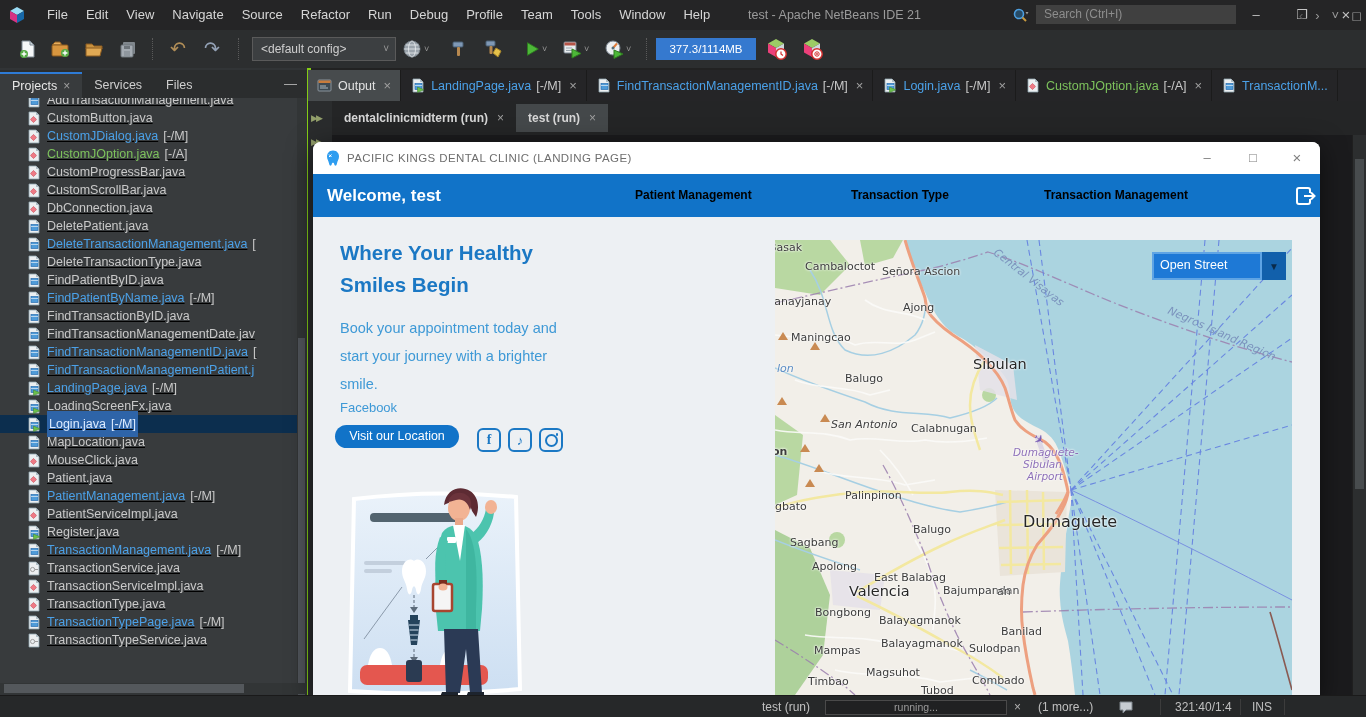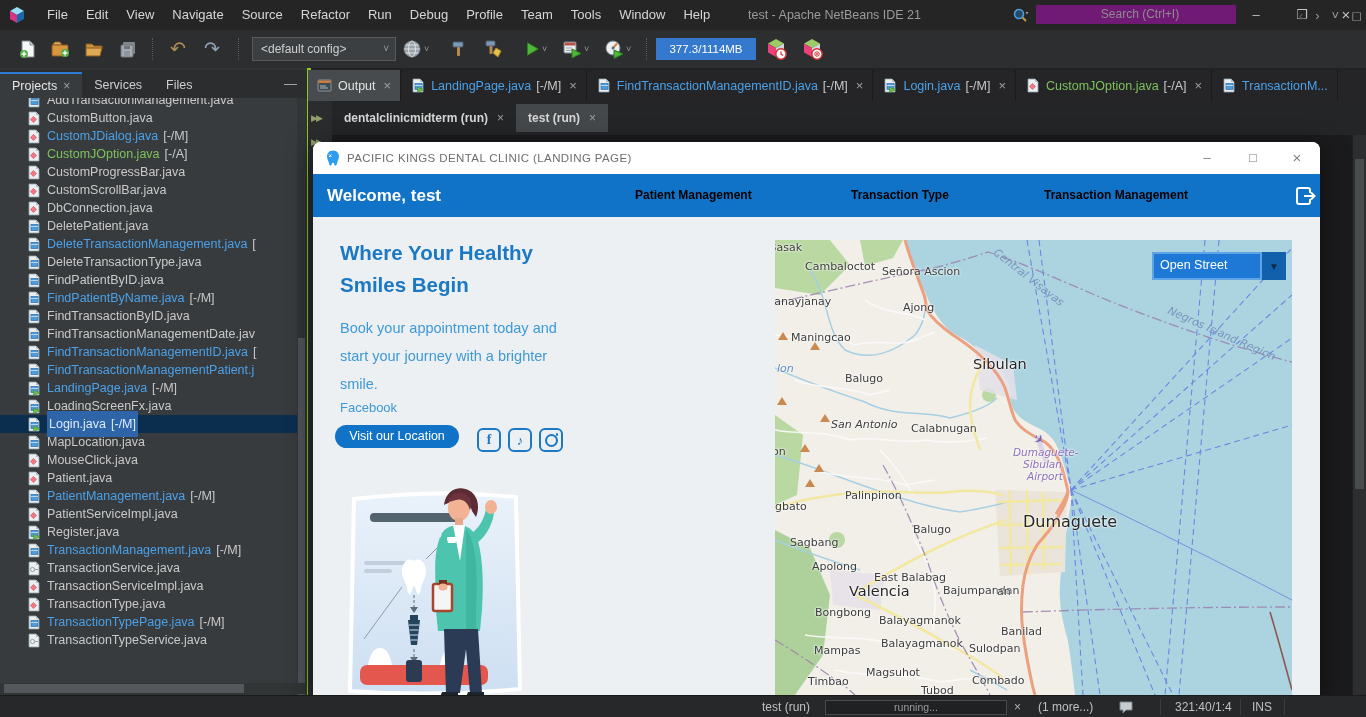--- a/index.html
+++ b/index.html
@@ -5,22 +5,22 @@
   html,body{margin:0;padding:0;background:#1a1a1a;}
   #root{position:relative;width:1366px;height:717px;overflow:hidden;background:#262626;
         font-family:"Liberation Sans",sans-serif;cursor:default;-webkit-user-select:none;user-select:none;}
   
   #titlebar{position:absolute;left:0;top:0;width:1366px;height:30px;background:#252526;display:flex;align-items:center;}
   #nb-logo{margin-left:8px;width:18px;height:18px;flex:0 0 auto;}
   #menu-items{display:flex;margin-left:12px;}
   .menu-item{color:#d6d6d6;font-size:13px;line-height:30px;padding:0 9px;}
   #win-title{position:absolute;left:748px;top:0;line-height:30px;font-size:12.5px;color:#9b9b9b;}
   #search-icon{position:absolute;left:1012px;top:7px;}
-  #searchbox{position:absolute;left:1036px;top:5px;width:192px;height:19px;background:#701a75;
-             color:#8d8d8d;font-size:12px;line-height:19px;padding-left:8px;text-align:center;}
+  #searchbox{position:absolute;left:1036px;top:5px;width:192px;height:19px;background:#404040;
+             color:#8d8d8d;font-size:12px;line-height:19px;padding-left:8px;}
   .winbtn{position:absolute;top:0;width:40px;height:30px;color:#c4c4c4;font-size:13px;text-align:center;line-height:30px;}
   
   #toolbar{position:absolute;left:0;top:30px;width:1366px;height:38px;background:#2c2e2f;border-bottom:2px solid #222;}
   .tbtn{position:absolute;top:7px;width:24px;height:24px;display:flex;align-items:center;justify-content:center;}
   .tsep{position:absolute;top:8px;width:1px;height:22px;border-left:1px dotted #5a5a5a;}
   .tcaret{position:absolute;top:14px;font-size:9px;color:#9a9a9a;}
   #config-select{position:absolute;left:252px;top:7px;width:134px;height:22px;background:#3c3f41;border:1px solid #5a5a5a;
                  color:#cfcfcf;font-size:12px;line-height:22px;padding-left:8px;}
   #config-caret{position:absolute;right:6px;top:0;color:#9a9a9a;font-size:10px;}
   .glyphbtn{font-size:19px;line-height:22px;}
@@ -28,21 +28,21 @@
           font-size:11.5px;line-height:22px;text-align:center;}
   
   #sidebar{position:absolute;left:0;top:68px;width:307px;height:627px;background:#313436;border-right:4px solid #84cc16;}
   #side-tabbar{position:absolute;left:0;top:2px;width:100%;height:28px;background:#2b2d2e;display:flex;align-items:flex-end;}
   .stab{height:26px;line-height:25px;font-size:12.5px;color:#cfcfcf;padding:0 12px;display:flex;align-items:center;gap:6px;}
   .stab.active{background:#383b3d;border-top:2px solid #2e7bd6;color:#e6e6e6;height:24px;}
   .stab .x{color:#9f9f9f;font-size:12px;}
   #side-min{position:absolute;right:10px;top:8px;color:#b5b5b5;font-size:13px;}
   #treewrap{position:absolute;left:0;top:30px;width:306px;height:585px;background:#383b3d;overflow:hidden;}
   #tree{position:absolute;left:0;top:-7px;width:100%;}
-  .trow{height:18px;display:flex;align-items:center;padding-left:26px;font-size:12.5px;white-space:nowrap;}
+  .trow{height:18px;display:flex;align-items:center;padding-left:26px;font-size:12.5px;white-space:nowrap;text-decoration:underline;}
   .trow.sel{background:#0c2e4e;}
   .ticon{width:15px;height:15px;margin-right:6px;flex:0 0 auto;}
   .c-def{color:#c9c9c9}.c-mod{color:#4ba1e8}.c-new{color:#7dc25c}
   .tsfx{color:#c9c9c9;margin-left:5px;}
   .trow.sel .hl{background:#2e64a8;padding:6px 2px;}
   .trow.sel .hl .c-mod,.trow.sel .hl .tsfx{color:#dcebff;}
   #side-vscroll{position:absolute;right:1px;top:30px;width:9px;height:585px;background:#323536;}
   #side-vthumb{position:absolute;left:1px;top:240px;width:7px;height:370px;background:#50545a;}
   #side-hscroll{position:absolute;left:0;top:615px;width:306px;height:11px;background:#323536;}
   #side-hthumb{position:absolute;left:4px;top:1px;width:240px;height:9px;background:#54585c;}
@@ -823,21 +823,21 @@
           <span class="ml" style="left: 30px; top: 20px;">Cambaloctot</span>
           <span class="ml" style="left: 107px; top: 25px;">Señora Ascion</span>
           <span class="ml" style="left: -4px; top: 55px;">Janayjanay</span>
           <span class="ml" style="left: 128px; top: 61px;">Ajong</span>
           <span class="ml" style="left: 16px; top: 91px;">Maningcao</span>
           <span class="ml river" style="left: 2px; top: 122px;">lon</span>
           <span class="ml city" style="left: 198px; top: 116px;">Sibulan</span>
           <span class="ml" style="left: 70px; top: 132px;">Balugo</span>
           <span class="ml" style="left: 56px; top: 178px; font-style: italic;">San Antonio</span>
           <span class="ml" style="left: 136px; top: 182px;">Calabnugan</span>
-          <span class="ml" style="left: -3px; top: 205px;">on</span>
+          <span class="ml" style="left: -3px; top: 205px; font-weight: bold;">on</span>
           <span class="ml air" style="left: 238px; top: 206px;">Dumaguete-</span>
           <span class="ml air" style="left: 248px; top: 218px;">Sibulan</span>
           <span class="ml air" style="left: 252px; top: 230px;">Airport</span>
           <span class="ml city big" style="left: 248px; top: 272px;">Dumaguete</span>
           <span class="ml" style="left: 70px; top: 249px;">Palinpinon</span>
           <span class="ml" style="left: -7px; top: 260px;">ngbato</span>
           <span class="ml" style="left: 15px; top: 296px;">Sagbang</span>
           <span class="ml" style="left: 37px; top: 320px;">Apolong</span>
           <span class="ml" style="left: 138px; top: 283px;">Balugo</span>
           <span class="ml" style="left: 99px; top: 331px;">East Balabag</span>

